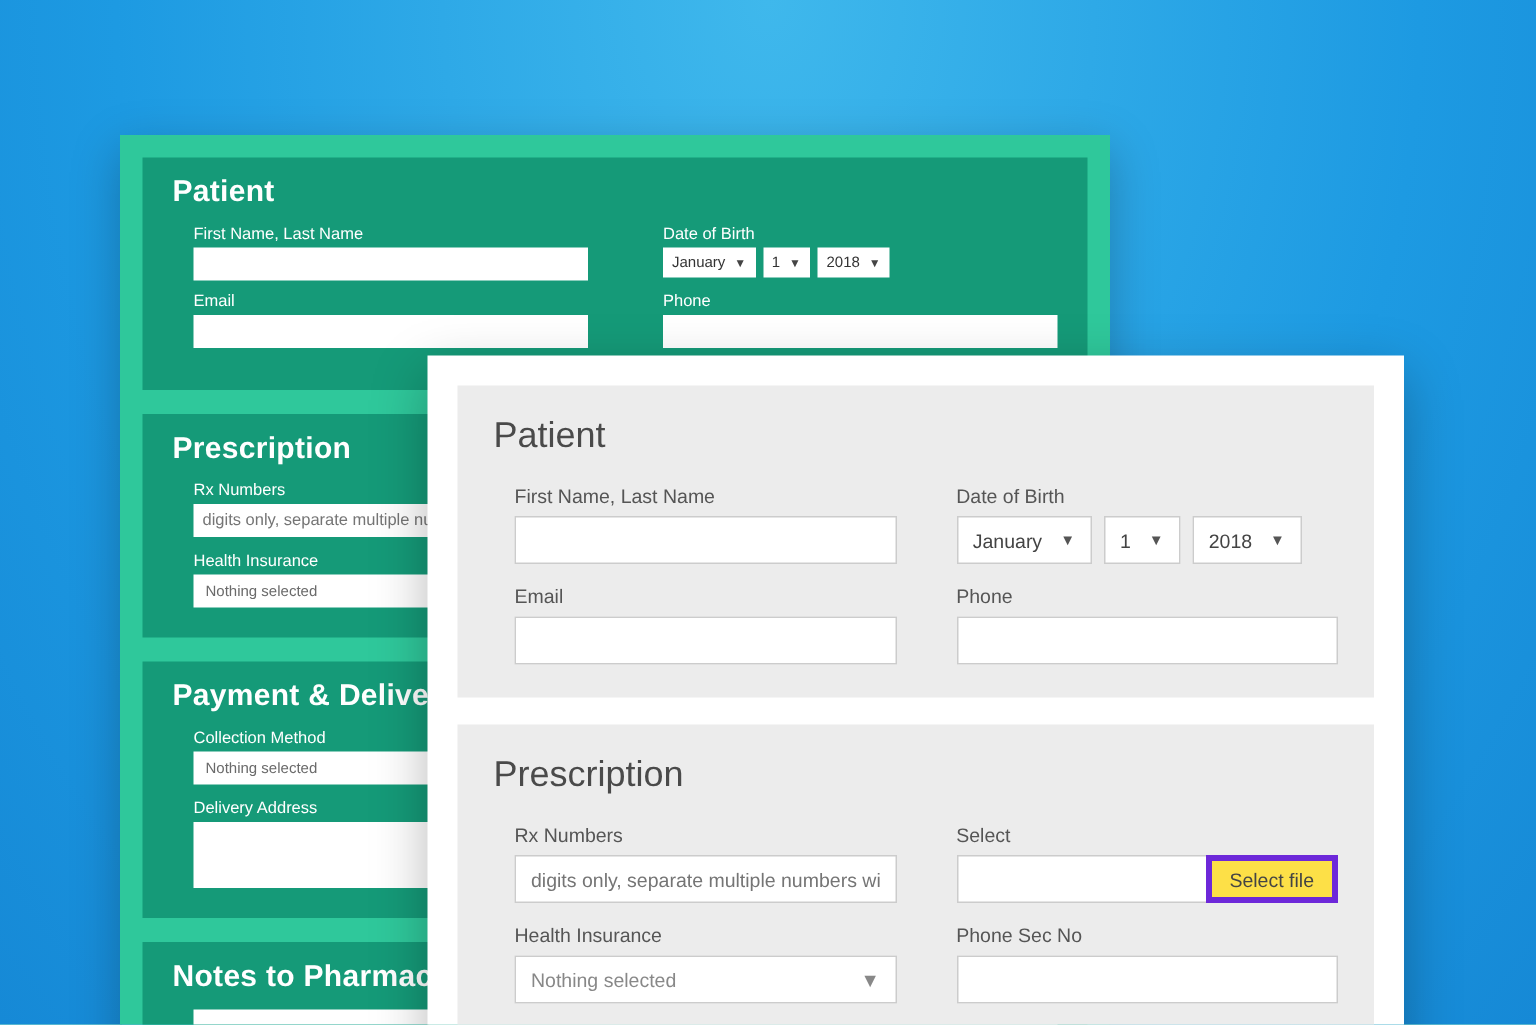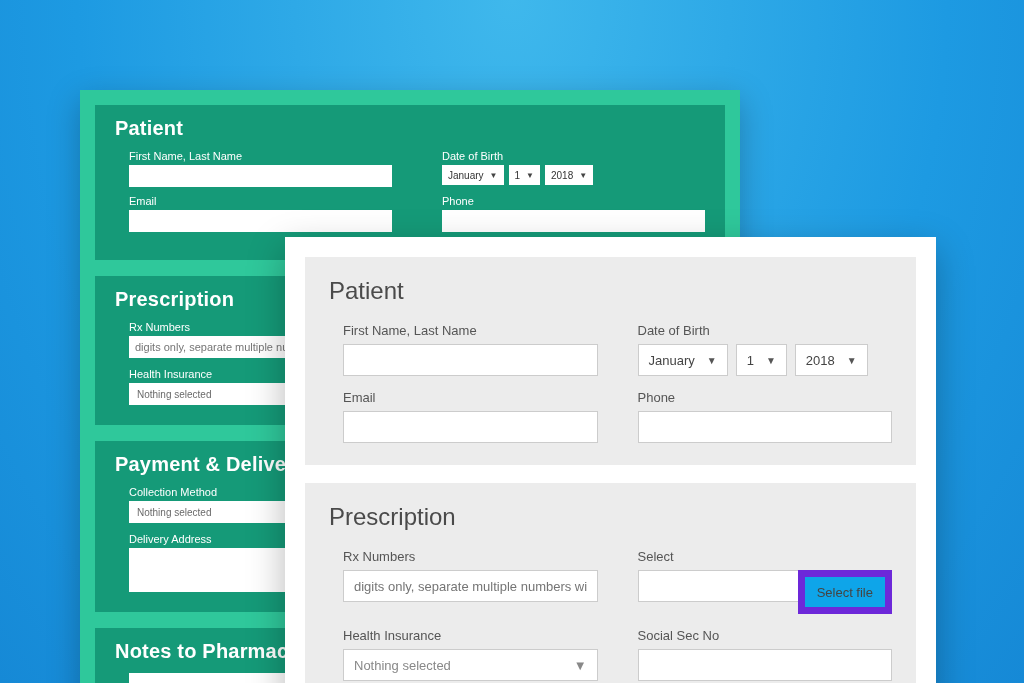--- a/index.html
+++ b/index.html
@@ -96,21 +96,21 @@
   }
   .front-card .mini-select .caret-down-icon { font-size: 10px; color: #555; }
   .front-card .faux-select {
     background: #fff; border: 1px solid #ccc; color: #888; font-size: 13px;
     height: 32px; display: flex; align-items: center; justify-content: space-between;
     padding: 0 10px; width: 100%; cursor: pointer;
   }
   .front-card .file-group { display: flex; width: 100%; }
   .front-card .file-group input.text { flex: 1; border-right: none; }
   .front-card .file-btn {
-    height: 44px; border: 7px solid #6d28d9; background: #0ea5e9;
+    height: 32px; border: 4px solid #6d28d9; background: #fde047;
     font-size: 13px; color: #444; padding: 0 12px; cursor: pointer;
   }
 </style>
 </head>
 <body>
 
 <div class="back-card">
 
   <div class="section">
     <div class="section-title">Patient</div>
@@ -242,19 +242,19 @@
     </div>
     <div class="row" style="margin-bottom:0;">
       <div class="field field-indent">
         <label>Health Insurance</label>
         <div class="faux-select">
           <span>Nothing selected</span>
           <span class="caret-down-icon">▼</span>
         </div>
       </div>
       <div class="field">
-        <label>Social Sec No</label>
+        <label>Phone Sec No</label>
         <input class="text" type="text" style="">
       </div>
     </div>
   </div>
 
 </div>
 
 </body></html>

